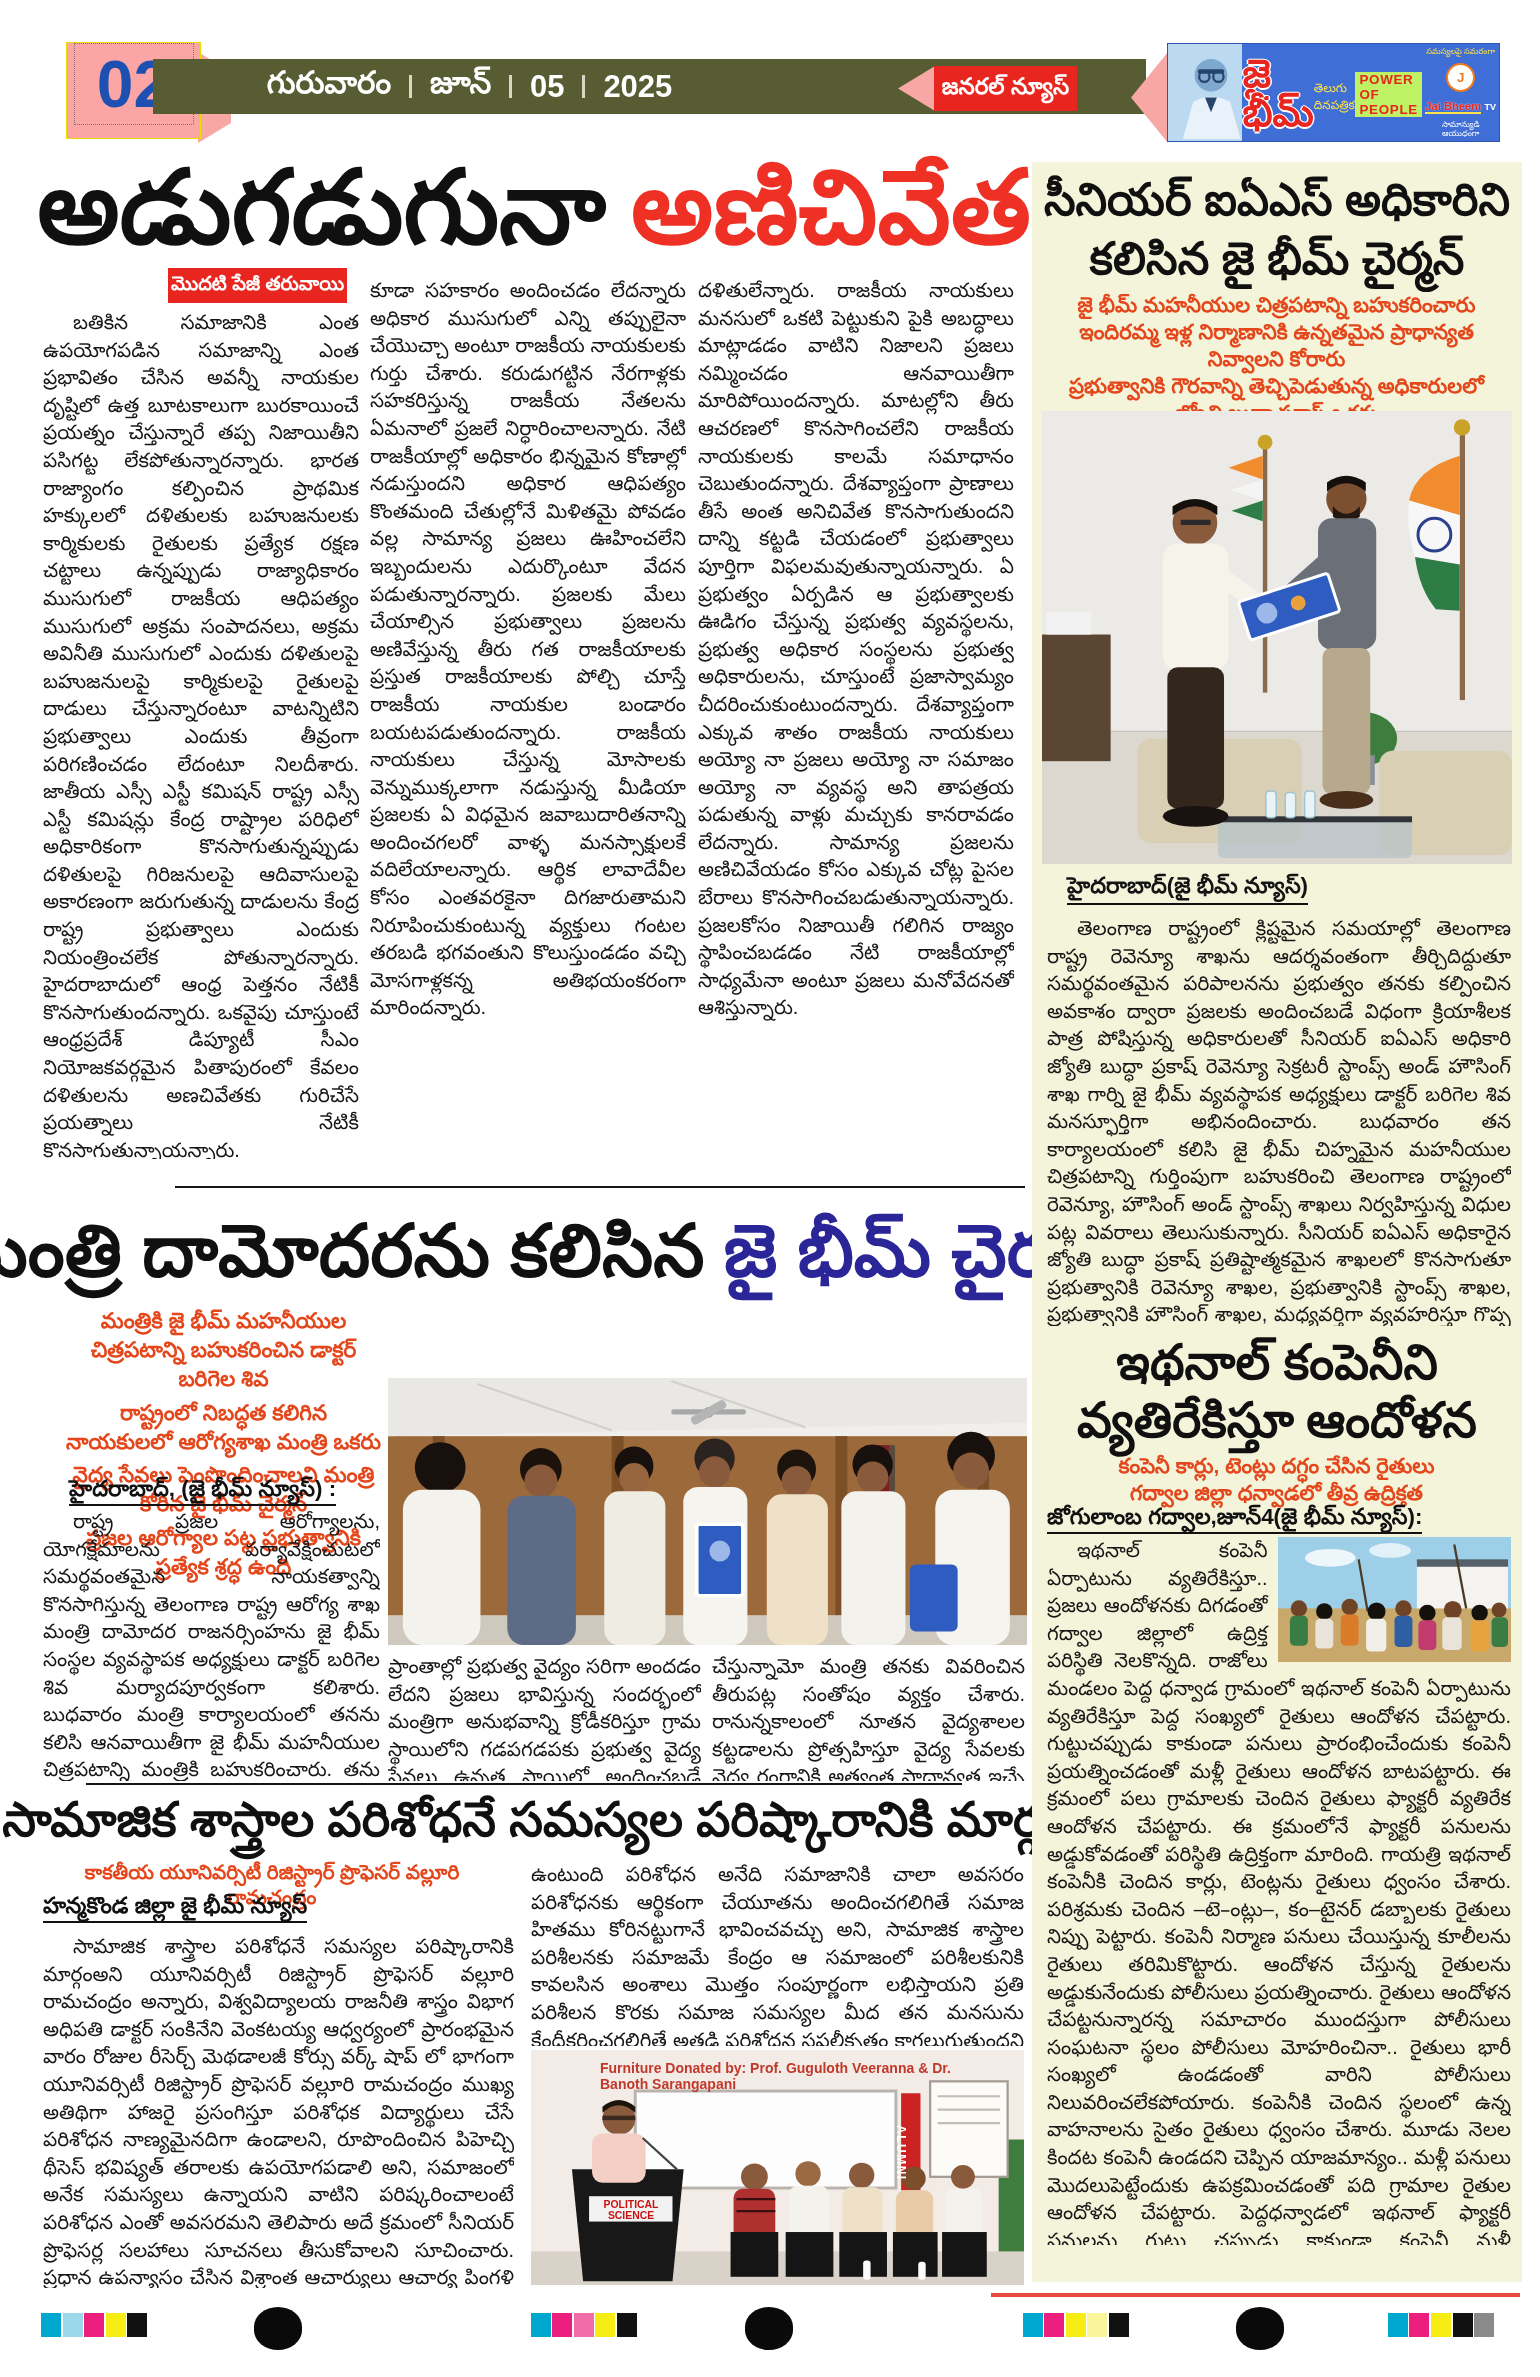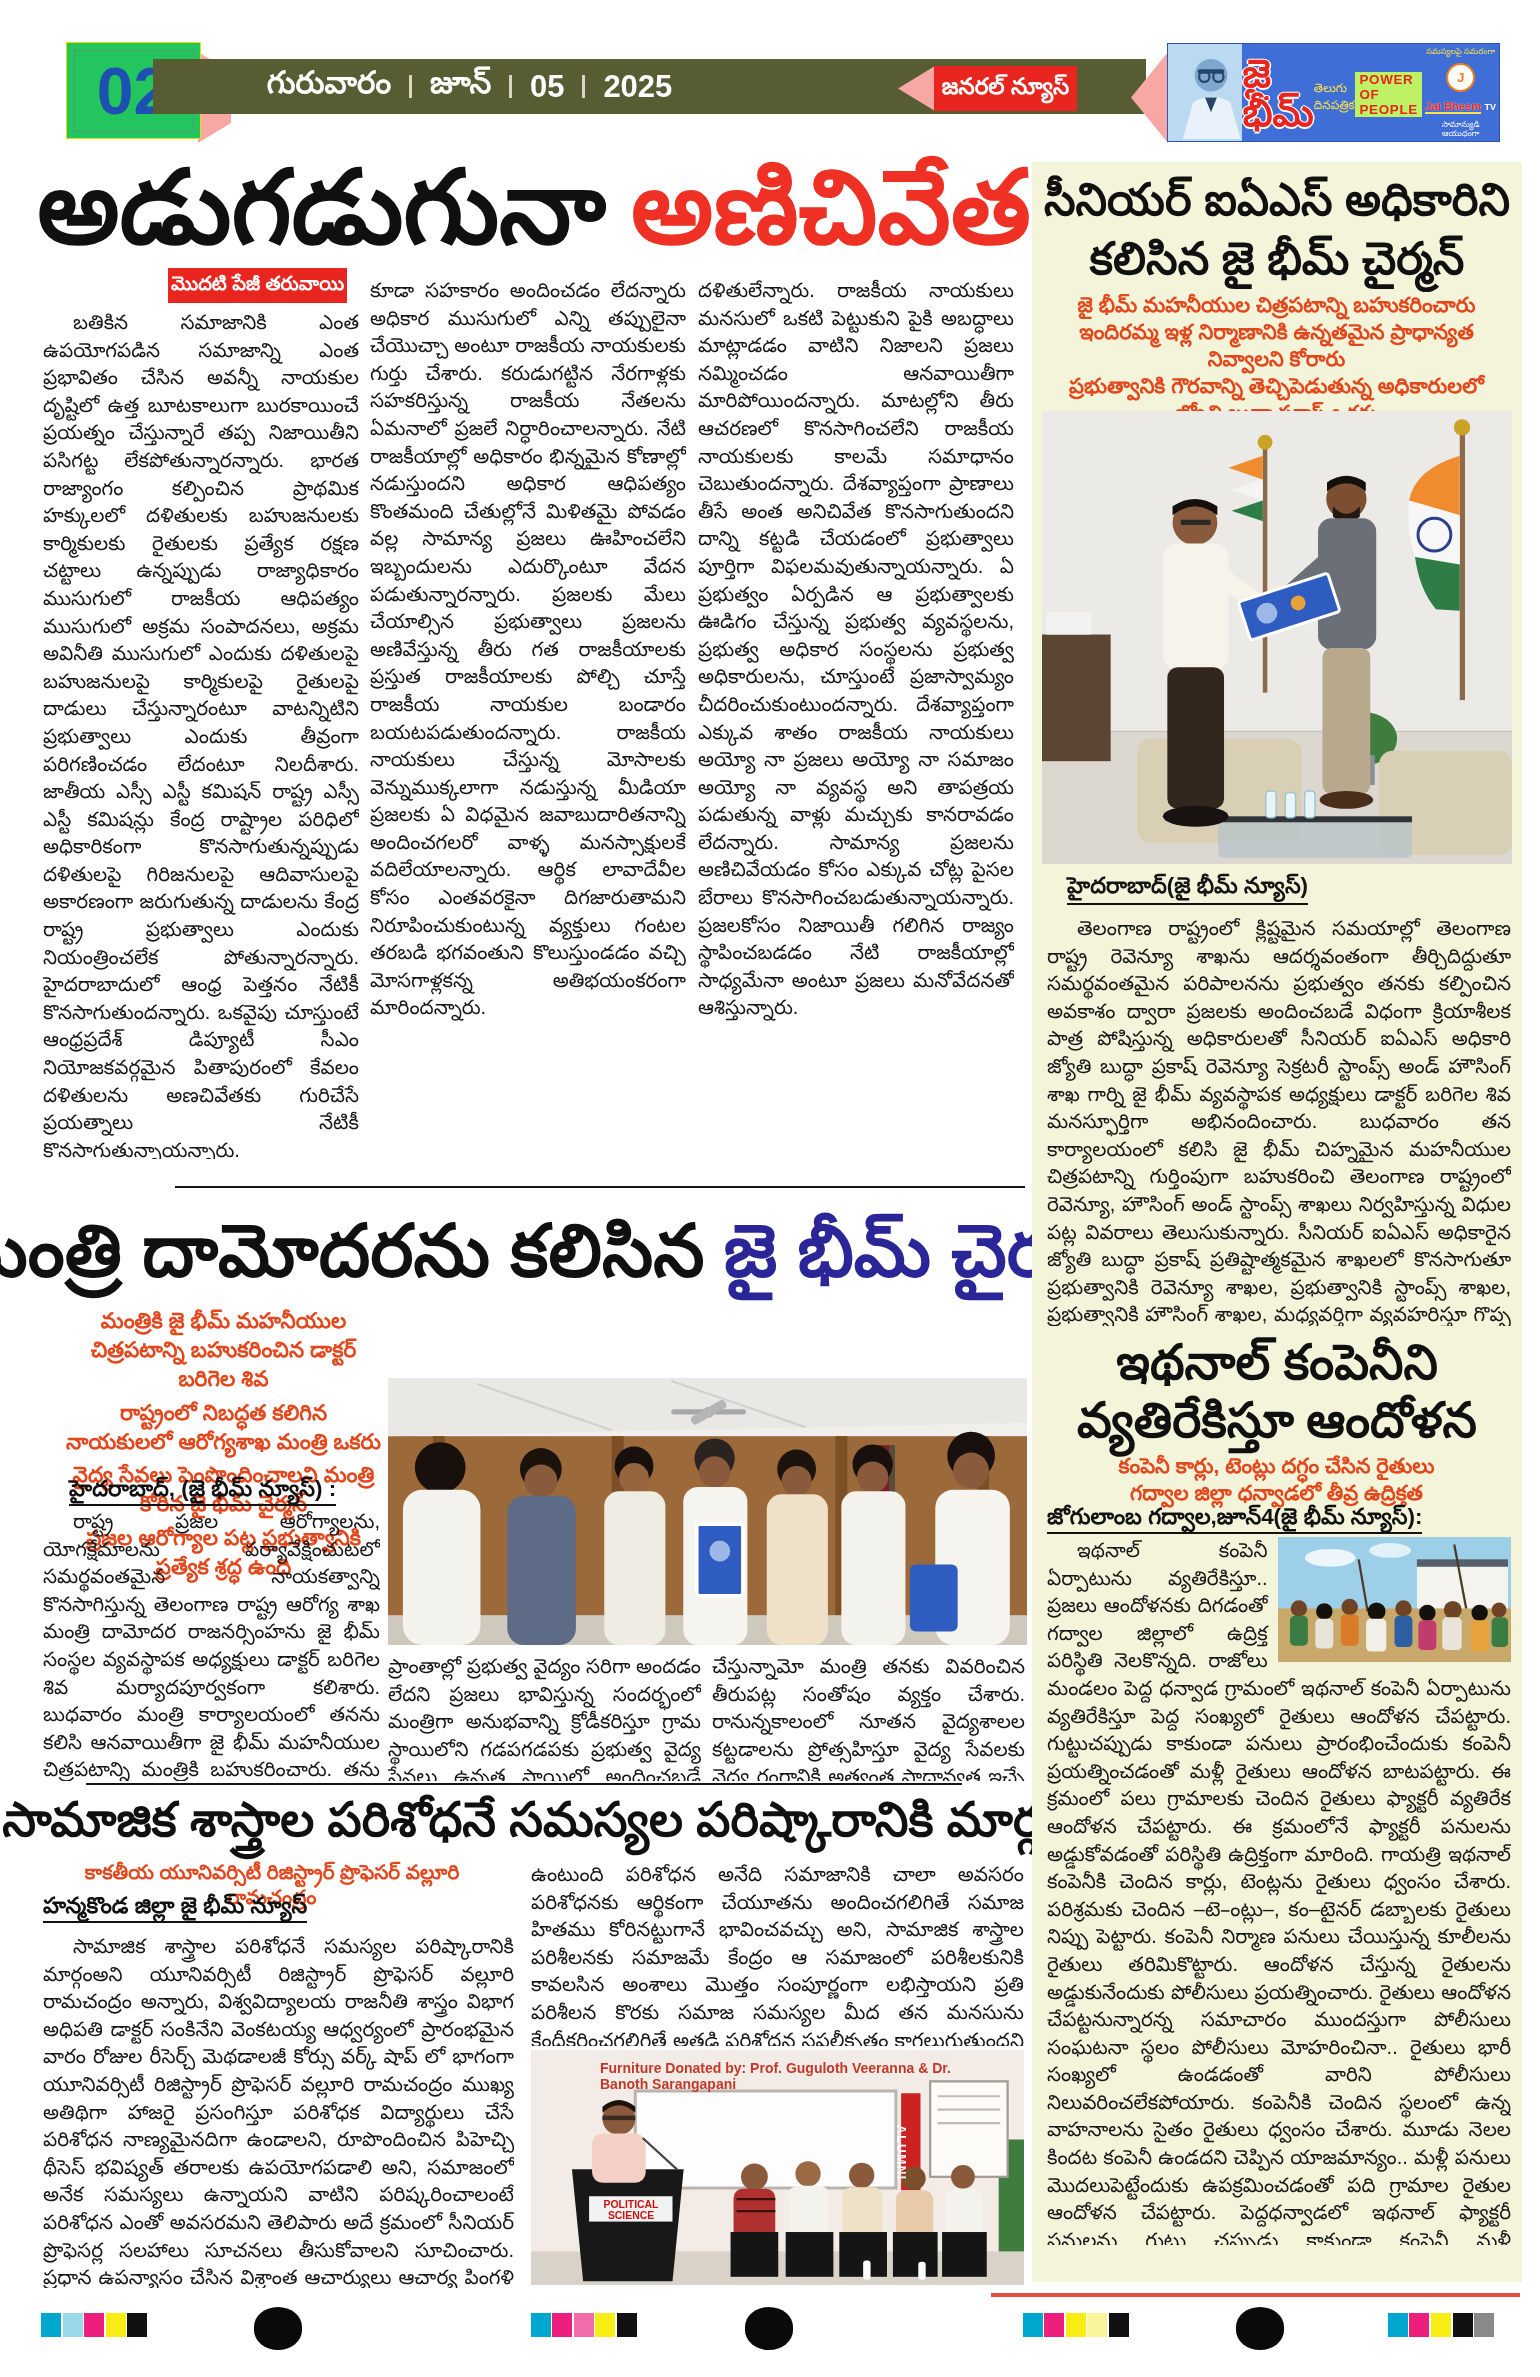--- a/index.html
+++ b/index.html
@@ -1,22 +1,22 @@
 <!DOCTYPE html>
 <html style="font-size:12px"><head>
 <meta charset="utf-8">
 <style>
   html,body{margin:0;padding:0;}
   body{width:1541px;height:2377px;position:relative;background:#ffffff;
        font-family:"Liberation Sans", sans-serif;color:#141414;overflow:hidden;}
   .abs{position:absolute;}
 
   
-  .pgnum-box{left:66px;top:42px;width:133px;height:95px;background:#22c55e;
-             border:1.5px solid #e6df00;display:flex;align-items:center;justify-content:center;}
+  .pgnum-box{left:66px;top:42px;width:133px;height:95px;background:#fca5a5;
+             border:1.5px solid #e6df00;display:flex;align-items:flex-start;justify-content:center;}
   .pgnum-inner{border:1.5px dotted #777;width:118px;height:80px;display:flex;align-items:center;justify-content:center;}
   .pgnum{font-size:66px;font-weight:800;color:#1d50b0;line-height:1;}
   .pgnum-shadow{left:198px;top:52px;width:33px;height:91px;background:#f7a8a4;
                 clip-path:polygon(0 0,100% 22%,100% 78%,0 100%);}
   .date-bar{left:153px;top:59px;width:993px;height:55px;background:#585c33;}
   .date-text{left:153px;top:59px;width:633px;height:55px;display:flex;align-items:center;justify-content:center;
              color:#fff;font-size:31px;font-weight:700;gap:13.4px;}
   .date-sep{display:inline-block;width:3px;height:22.4px;background:#d7d7c4;margin:0 4.5px;}
   .tag-wedge{left:898px;top:66px;width:37px;height:45px;background:#f7a8a4;
              clip-path:polygon(100% 0,0 50%,100% 100%);}

